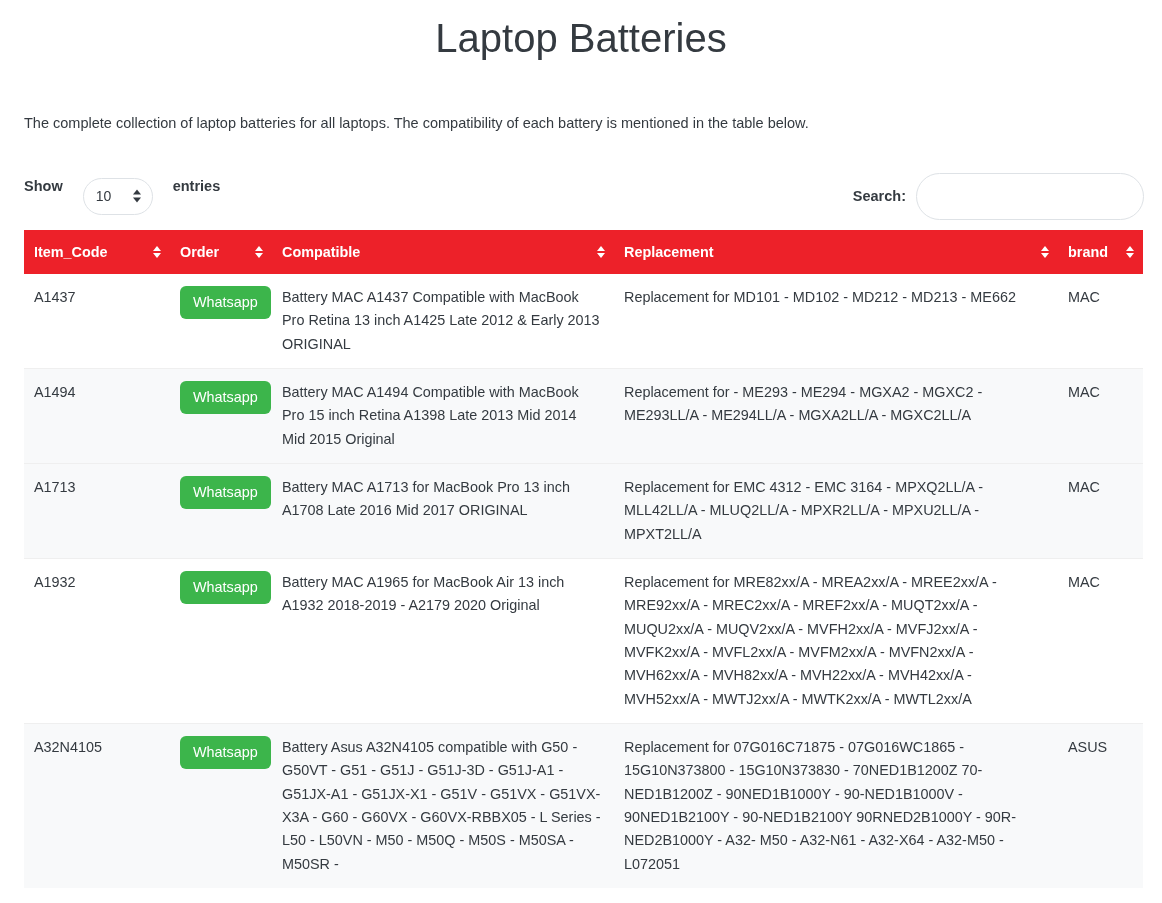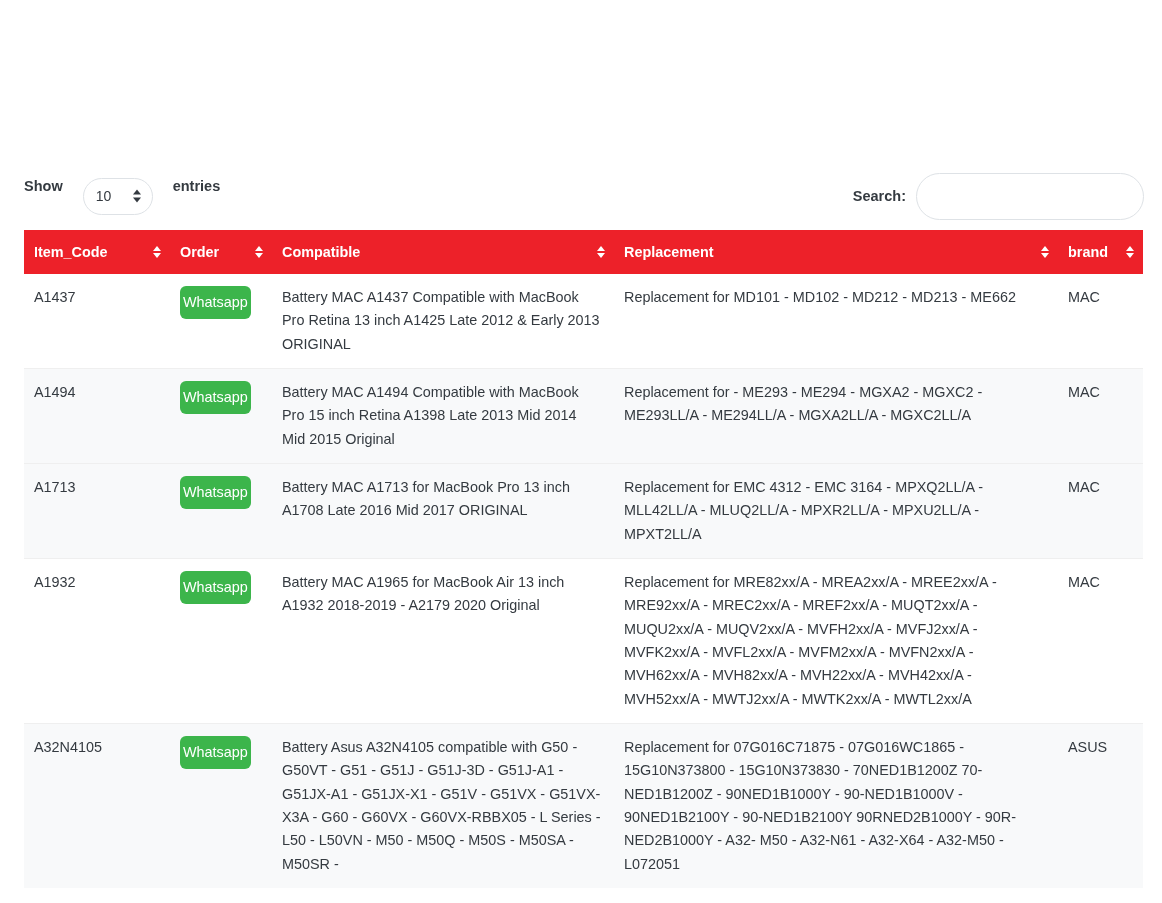--- a/index.html
+++ b/index.html
@@ -196,38 +196,40 @@
   .col-brand      { width: 85px; }
 
   .wa-btn {
     display: inline-block;
     background: #3cb54b;
     color: #ffffff;
     font-size: 14.4px;
     font-weight: 400;
     border: none;
     border-radius: 6px;
-    padding: 8px 3px;
+    padding: 8px 13px;
     line-height: 1.2;
     cursor: pointer;
     font-family: "Liberation Sans", sans-serif;
     white-space: nowrap;
     text-decoration: none;
   }
 
   td.cell-item { padding-top: 14px; }
   td.cell-brand { padding-top: 14px; }
   td.cell-order { padding-top: 9px; padding-left: 12px; }
 </style>
 </head>
 <body>
 
 <div class="page">
 
-
+  <h1 class="page-title">Laptop Batteries</h1>
+
+  <p class="intro">The complete collection of laptop batteries for all laptops. The compatibility of each battery is mentioned in the table below.</p>
 
   <div class="controls">
 
     <div class="length-wrap">
       <span class="lbl-pre">Show</span>
       <div class="select-box">
         <span class="sel-val">10</span>
         <span class="stepper-arrows">
           <i class="up"></i>
             <i class="down"></i>

